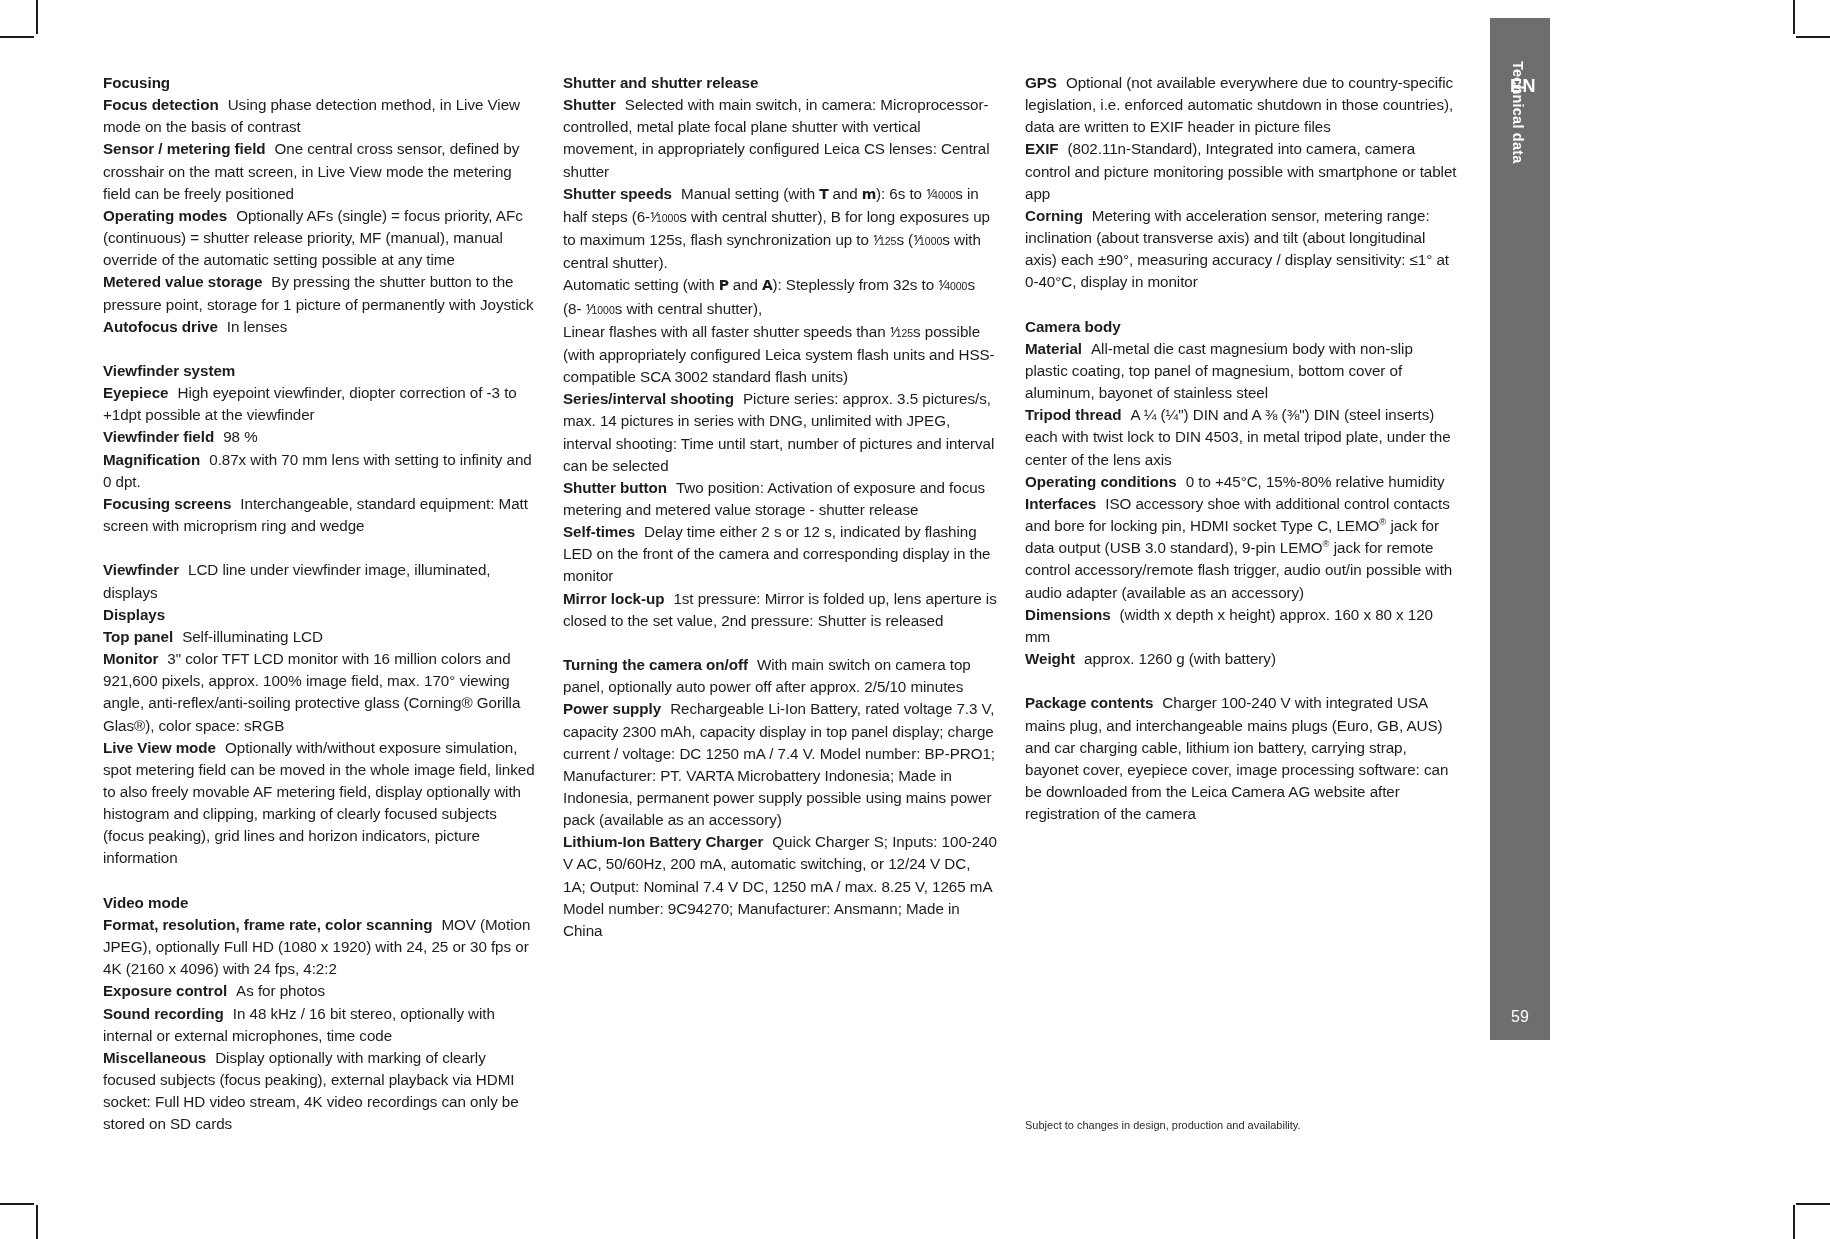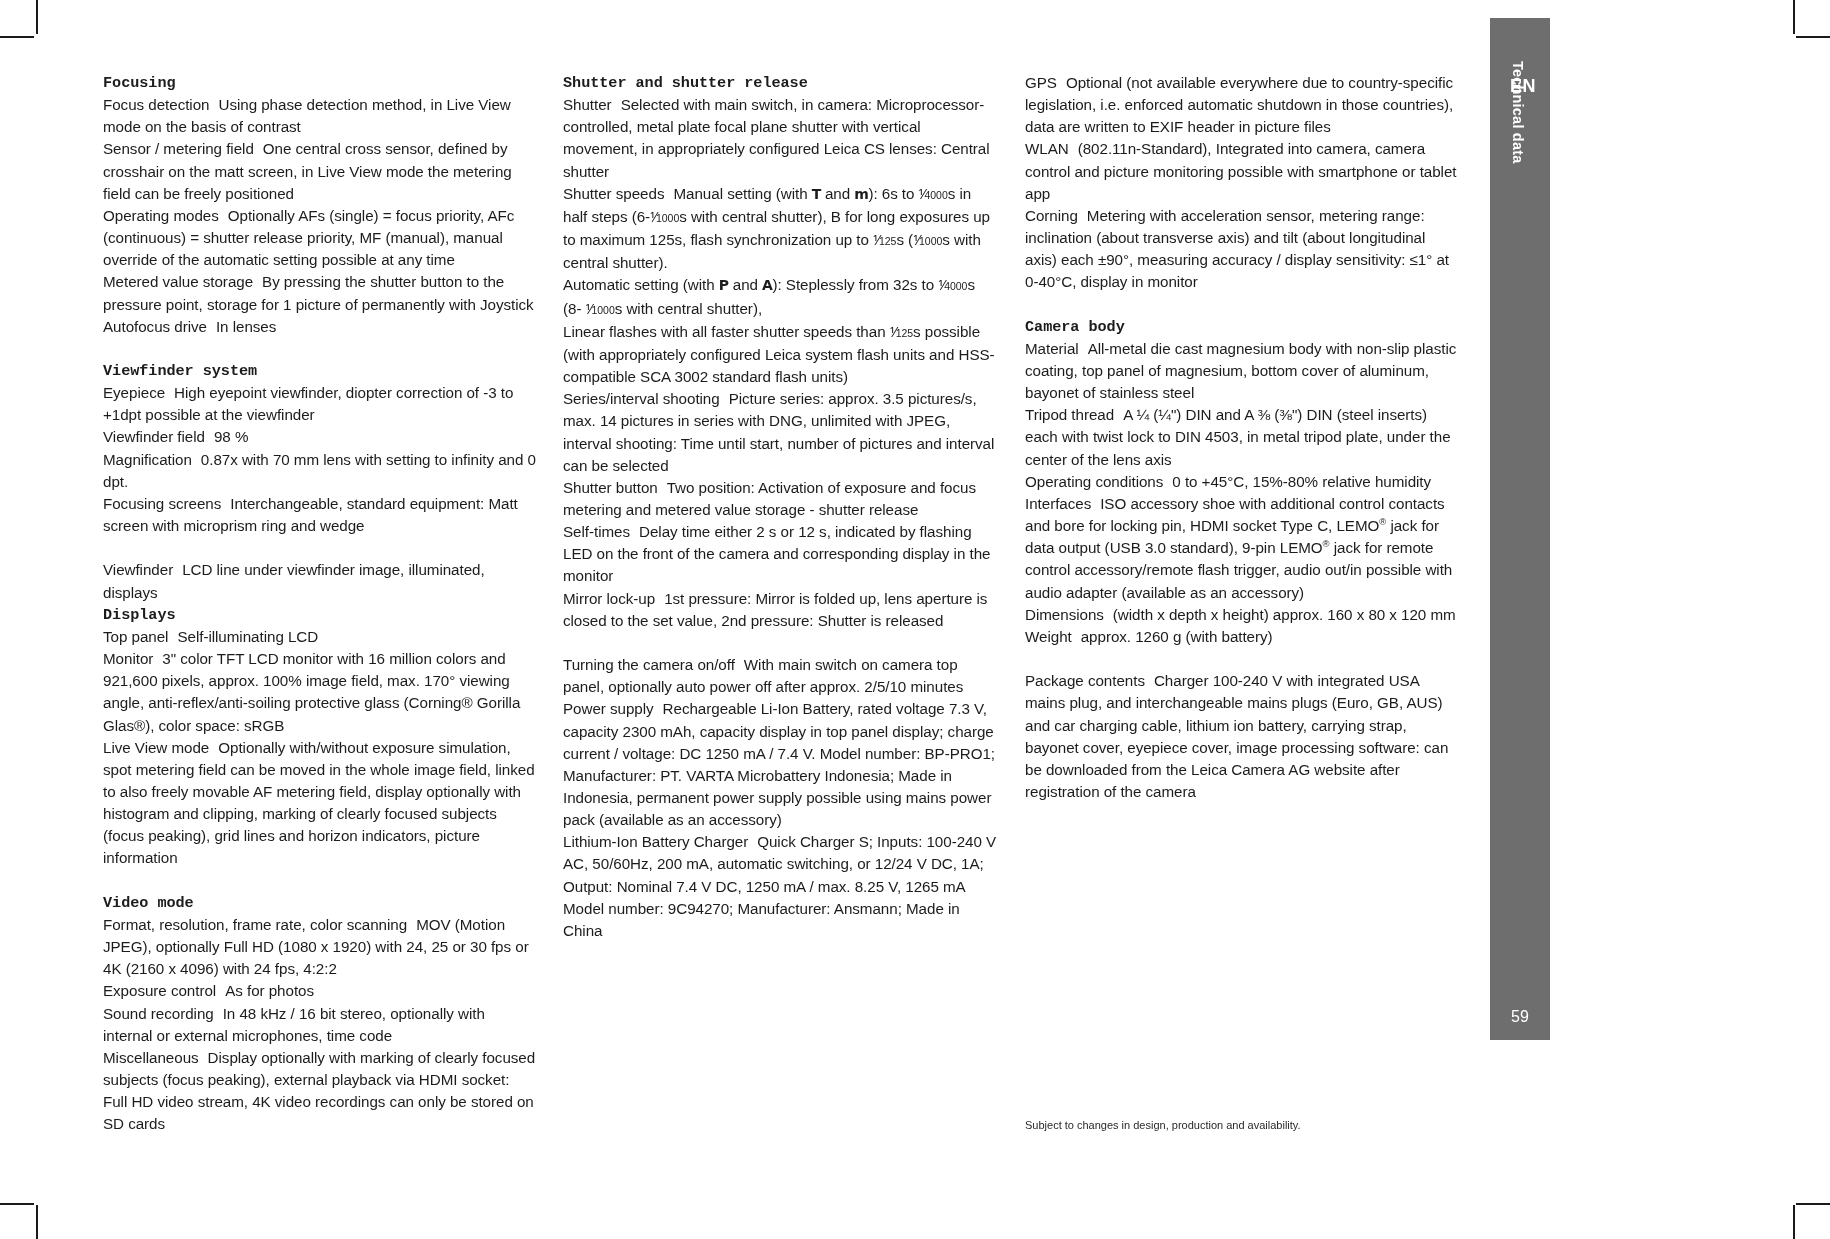--- a/index.html
+++ b/index.html
@@ -85,24 +85,23 @@
     letter-spacing: -0.05px;
   }
   #col1 { left: 103px; }
   #col2 { left: 563px; }
   #col3 { left: 1025px; }
 
   .para { margin: 0; }
   .grp-head {
     font-weight: bold;
     margin: 0;
-    font-family: Liberation Mono, monospace;
   }
   .spacer { height: 22.15px; }
-  b.term { font-weight: normal; }
+  b.term { font-weight: bold; }
   .gap { display: inline-block; width: 9px; }
 
   
   .lcd {
     font-family: "DejaVu Sans", sans-serif;
     font-weight: bold;
     font-size: 14px;
     letter-spacing: -0.5px;
   }
 
@@ -180,21 +179,21 @@
       <p class="para"><b class="term">Shutter button</b><span class="gap"></span><span>Two position: Activation of exposure and focus metering and metered value storage - shutter release</span></p>
       <p class="para"><b class="term">Self-times</b><span class="gap"></span><span>Delay time either 2 s or 12 s, indicated by flashing LED on the front of the camera and corresponding display in the monitor</span></p>
       <p class="para"><b class="term">Mirror lock-up</b><span class="gap"></span><span>1st pressure: Mirror is folded up, lens aperture is closed to the set value, 2nd pressure: Shutter is released</span></p>
       <div class="spacer"></div>
       <p class="para"><b class="term">Turning the camera on/off</b><span class="gap"></span><span>With main switch on camera top panel, optionally auto power off after approx. 2/5/10 minutes</span></p>
       <p class="para"><b class="term">Power supply</b><span class="gap"></span><span>Rechargeable Li-Ion Battery, rated voltage 7.3 V, capacity 2300 mAh, capacity display in top  panel display; charge current / voltage: DC 1250 mA / 7.4 V. Model number: BP-PRO1; Manufacturer: PT. VARTA Microbattery Indonesia; Made in Indonesia, permanent power supply possible using mains power pack (available as an accessory)</span></p>
       <p class="para"><b class="term">Lithium-Ion Battery Charger</b><span class="gap"></span><span>Quick Charger S; Inputs: 100-240 V AC, 50/60Hz, 200 mA, automatic switching, or 12/24 V DC, 1A; Output: Nominal 7.4 V DC, 1250 mA / max. 8.25 V, 1265 mA Model number: 9C94270; Manufacturer: Ansmann; Made in China</span></p>
     </div>
   <div class="col" id="col3">
       <p class="para"><b class="term">GPS</b><span class="gap"></span><span>Optional (not available everywhere due to country-specific legislation, i.e. enforced automatic shutdown in those countries), data are written to EXIF header in picture files</span></p>
-      <p class="para"><b class="term">WLAN</b><span class="gap"></span><span>(802.11n-Standard), Integrated into camera, camera control and picture monitoring possible with smartphone or tablet app</span></p>
+      <p class="para"><b class="term">EXIF</b><span class="gap"></span><span>(802.11n-Standard), Integrated into camera, camera control and picture monitoring possible with smartphone or tablet app</span></p>
       <p class="para"><b class="term">Corning</b><span class="gap"></span><span>Metering with acceleration sensor, metering range: inclination (about transverse axis) and tilt (about longitudinal axis) each ±90°, measuring accuracy / display sensitivity: ≤1° at 0-40°C, display in monitor</span></p>
       <div class="spacer"></div>
       <p class="para grp-head">Camera body</p>
       <p class="para"><b class="term">Material</b><span class="gap"></span><span>All-metal die cast magnesium body with non-slip plastic coating, top panel of magnesium, bottom cover of aluminum, bayonet of stainless steel</span></p>
       <p class="para"><b class="term">Tripod thread</b><span class="gap"></span><span>A ¼ (¼") DIN and A ⅜ (⅜") DIN (steel inserts) each with twist lock to DIN 4503, in metal tripod plate, under the center of the lens axis</span></p>
       <p class="para"><b class="term">Operating conditions</b><span class="gap"></span><span>0 to +45°C, 15%-80% relative humidity</span></p>
       <p class="para"><b class="term">Interfaces</b><span class="gap"></span><span>ISO accessory shoe with additional control contacts and bore for locking pin, HDMI socket Type C, LEMO<sup>®</sup> jack for data output (USB 3.0 standard), 9-pin LEMO<sup>®</sup> jack for remote control accessory/remote flash trigger, audio out/in possible with audio adapter (available as an accessory)</span></p>
       <p class="para"><b class="term">Dimensions</b><span class="gap"></span><span>(width x depth x height)        approx. 160 x 80 x 120 mm</span></p>
       <p class="para"><b class="term">Weight</b><span class="gap"></span><span>approx. 1260 g (with battery)</span></p>
       <div class="spacer"></div>

